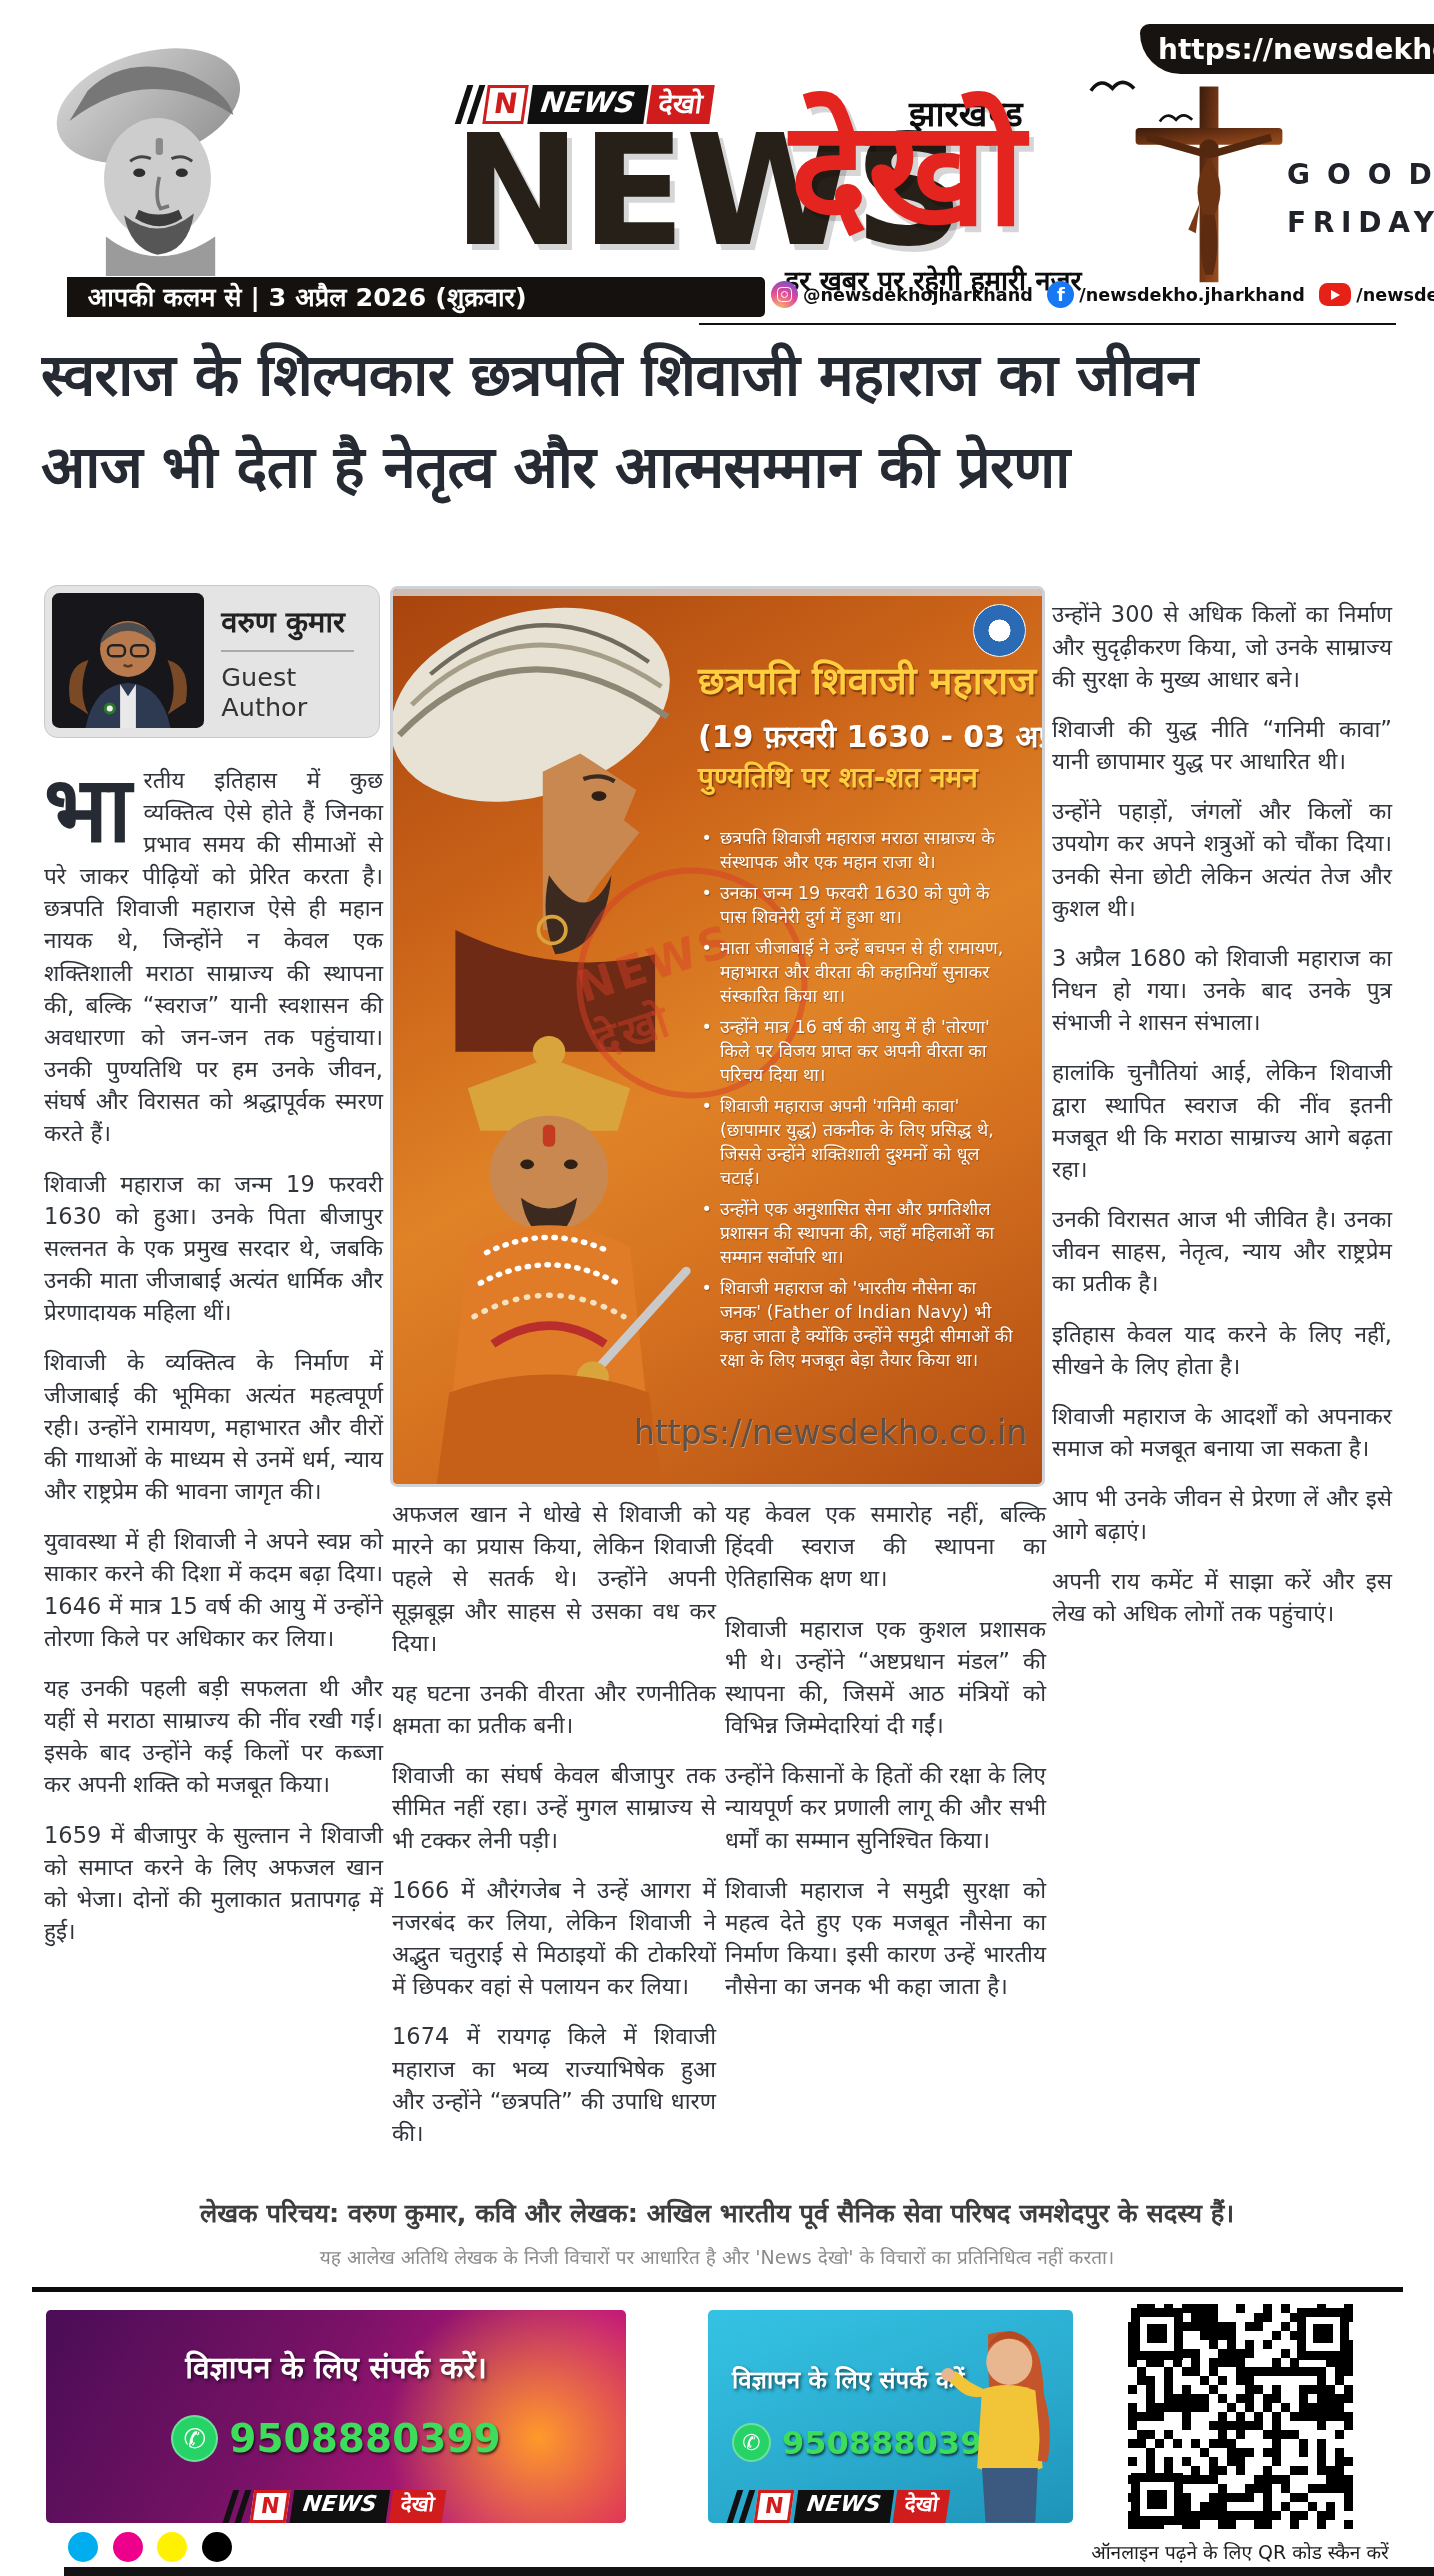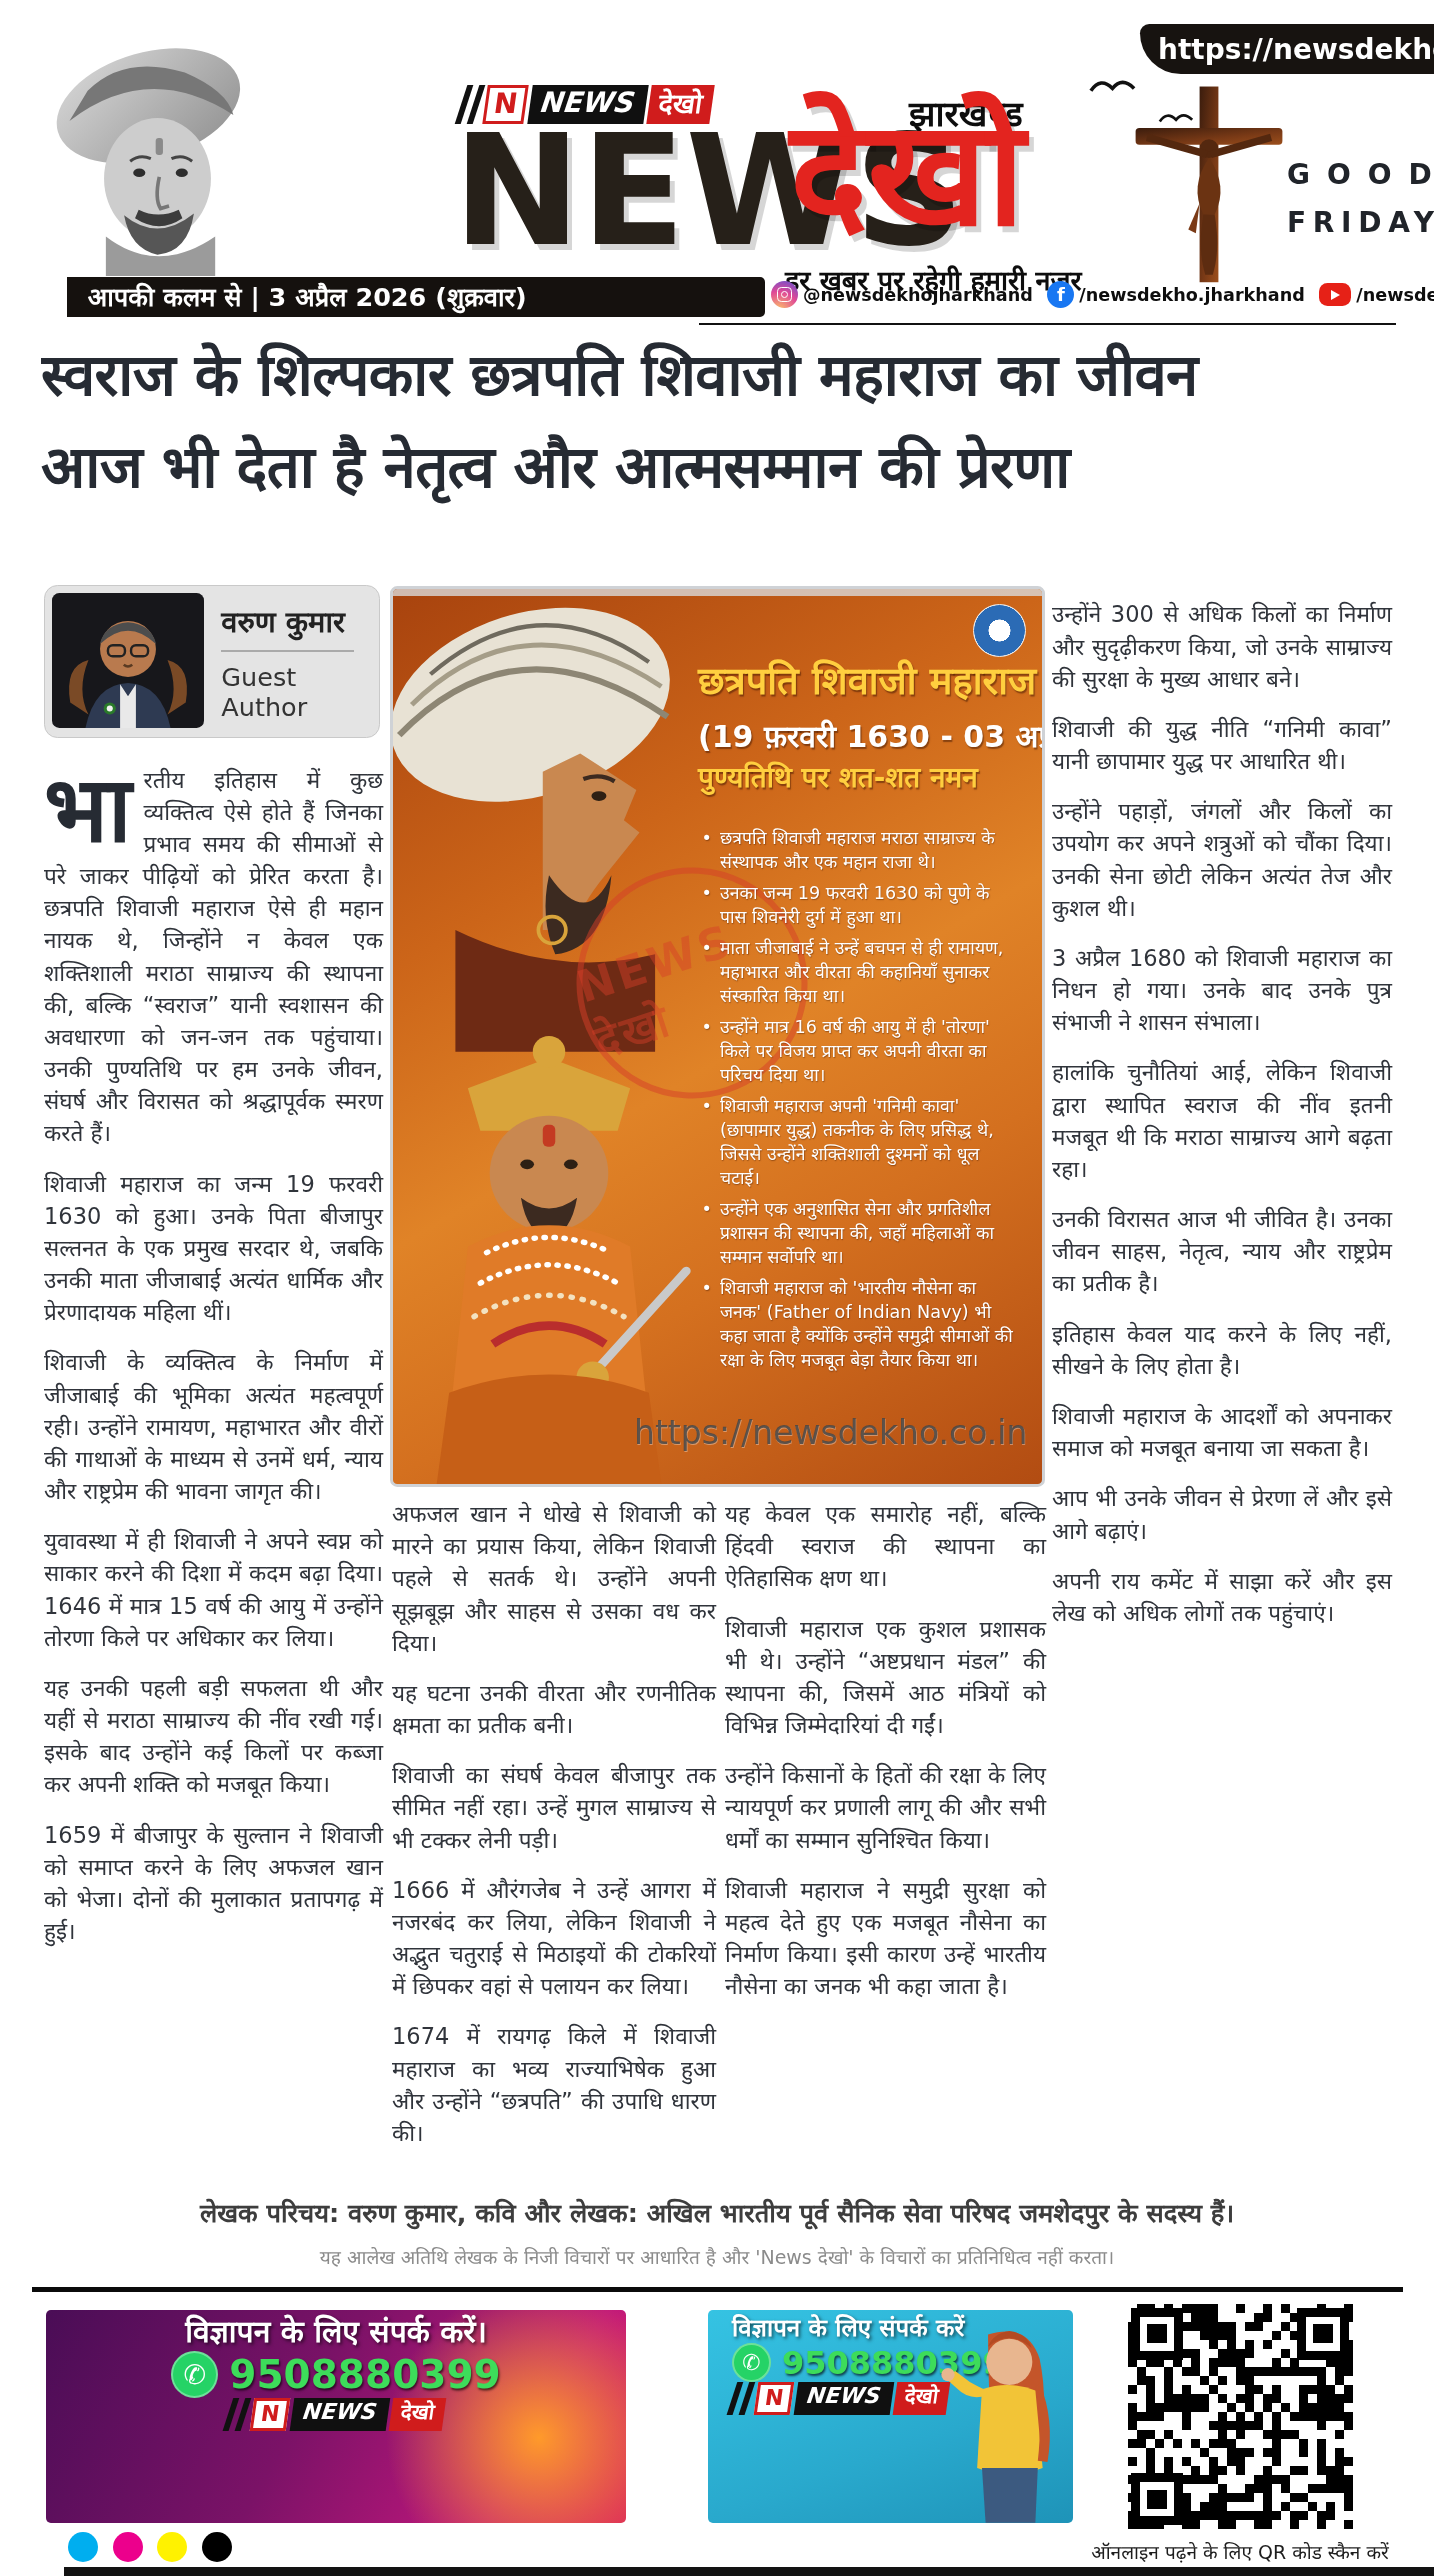--- a/index.html
+++ b/index.html
@@ -108,21 +108,21 @@
                     text-shadow:0.6px 0.6px 0 rgba(255,255,255,.35);}
 
   
   .author-line{position:absolute;left:0;top:2195px;width:100%;text-align:center;font-size:25.5px;
                font-weight:bold;color:#3d3d3d;}
   .disclaimer{position:absolute;left:0;top:2244px;width:100%;text-align:center;font-size:19px;
               color:#8b8b8b;}
   .divider{position:absolute;left:32px;top:2287px;width:1371px;height:4.9px;background:#0b0b0b;}
 
   .ad{position:absolute;top:2310px;height:213px;border-radius:4.9px;overflow:hidden;
-      display:flex;flex-direction:column;align-items:center;justify-content:flex-start;gap:0;}
+      display:flex;flex-direction:column;align-items:center;justify-content:flex-end;gap:28px;}
   .ad-left{left:46px;width:580px;
       background:radial-gradient(circle at 85% 60%,#ff9a2a 0%,rgba(255,154,42,0) 30%),
                  linear-gradient(120deg,#4a0d56 0%,#7b1267 45%,#c0177c 80%,#d81b60 100%);}
   .ad-right{left:708px;width:365px;align-items:flex-start;padding-left:24px;box-sizing:border-box;
       background:linear-gradient(160deg,#35c3e3 0%,#29a9cd 60%,#1e93b8 100%);}
   .ad-contact{font-size:30px;font-weight:bold;color:#fff;text-shadow:1.8px 2.4px 3.6px rgba(0,0,0,.6);
               white-space:nowrap;}
   .ad-right .ad-contact{font-size:24px;}
   .ad-phone-row{display:flex;align-items:center;gap:11px;}
   .wa{width:43px;height:43px;border-radius:50%;background:#25d366;color:#fff;font-size:27px;

